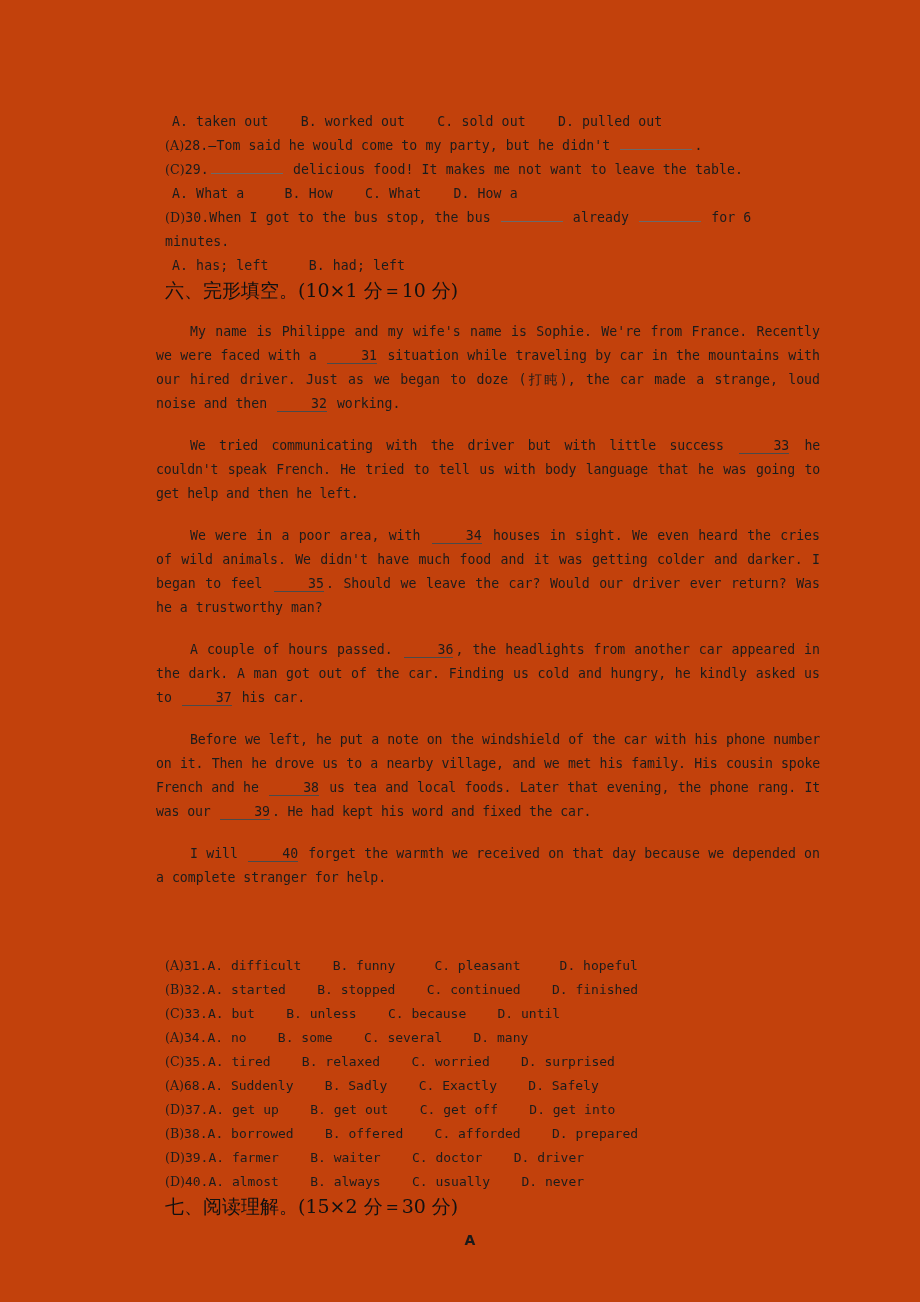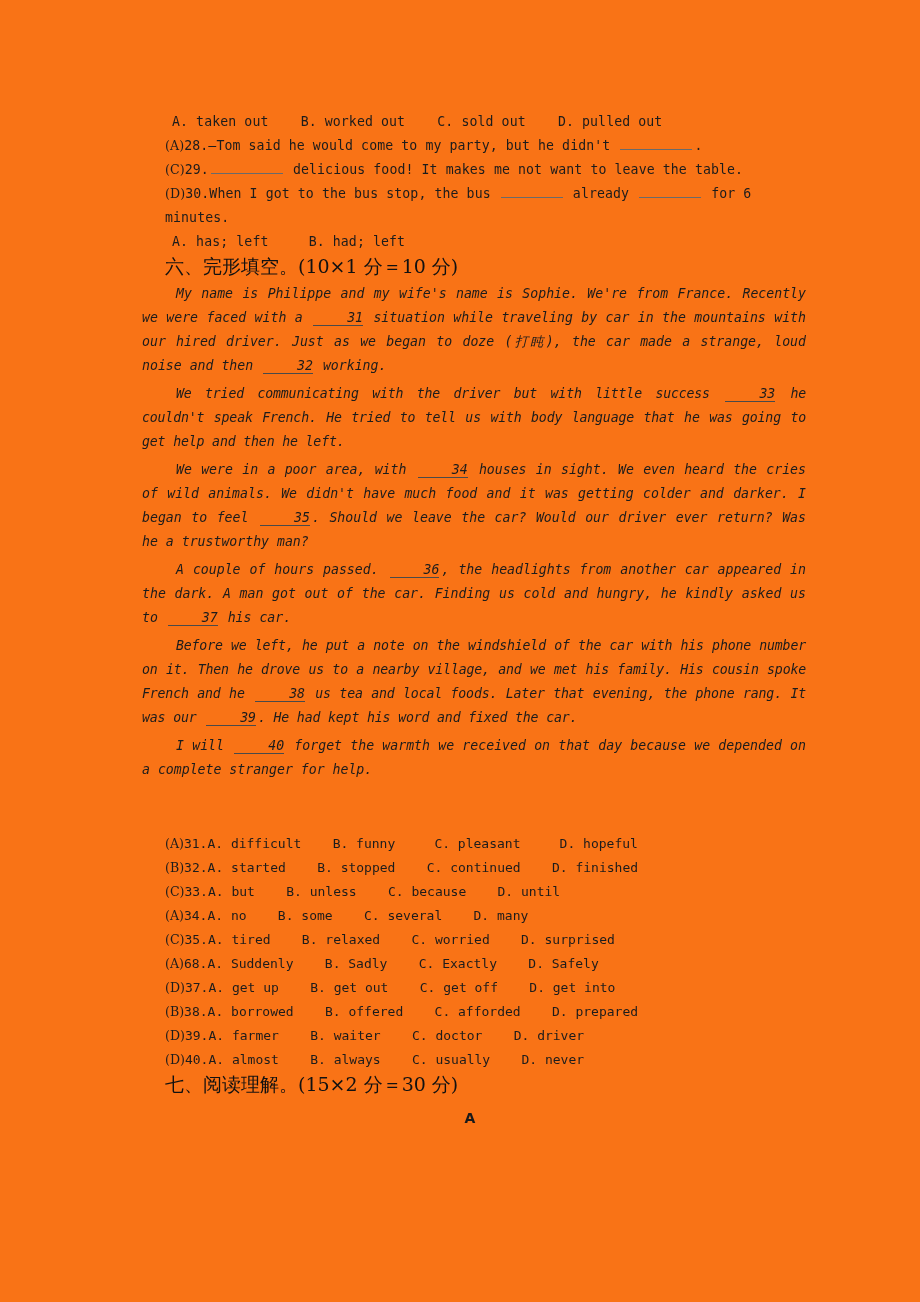--- a/index.html
+++ b/index.html
@@ -13,21 +13,21 @@
     position: relative;
     font-family: "Liberation Serif", "DejaVu Serif", serif;
     color: #1a1a1a;
     overflow: hidden;
   }
   .page {
     position: absolute;
     left: 0; top: 0;
     width: 920px;
     height: 1302px;
-    background: #f97316;
+    background: #c2410c;
   }
   .content {
     position: absolute;
     left: 138px;
     top: 110px;
     width: 664px;
   }
 
   
   .ln {
@@ -55,24 +55,23 @@
   }
 
   
   .para {
     font-family: "DejaVu Sans Mono", "Liberation Mono", monospace;
     font-size: 13.2px;
     line-height: 24px;
     text-align: justify;
     text-justify: inter-word;
     text-indent: 34px;
-    margin: 4px;
+    margin: 18px;
     color: #1c1c1c;
     width: 664px;
-    font-style: italic;
   }
   .para.tight { letter-spacing: -0.15px; }
 
   
   .blk {
     display: inline-block;
     min-width: 42px;
     text-align: center;
     border-bottom: 1px solid #4a4a4a;
     line-height: 15px;
@@ -124,20 +123,21 @@
   <div class="content">
 
     <div class="ln opts">A. taken out    B. worked out    C. sold out    D. pulled out</div>
 
     <div class="ln qline"><span class="key">(A)</span><span>28.</span><span>—Tom said he would come to my party, but he didn't </span><span class="blank-u"></span><span>.</span></div>
 
 
 
     <div class="ln qline"><span class="key">(C)</span><span>29.</span><span class="blank-u"></span><span> delicious food! It makes me not want to leave the table.</span></div>
 
+    <div class="ln opts">A. What a     B. How    C. What    D. How a</div>
 
     <div class="ln qline"><span class="key">(D)</span><span>30.</span><span>When I got to the bus stop, the bus </span><span class="blank-u s"></span><span> already </span><span class="blank-u s"></span><span> for 6 minutes.</span></div>
 
     <div class="ln opts">A. has; left     B. had; left</div>
 
     <div class="sec"><span>六、完形填空。</span><span class="en">(10×1 分＝10 分)</span></div>
 
     <p class="para"><span>My name is Philippe and my wife's name is Sophie. We're from France. Recently we were faced with a </span><span class="blk">31</span><span> situation while traveling by car in the mountains with our hired driver. Just as we began to doze (打盹), the car made a strange, loud noise and then </span><span class="blk">32</span><span> working.</span></p>
 
     <p class="para tight"><span>We tried communicating with the driver but with little success </span><span class="blk">33</span><span> he couldn't speak French. He tried to tell us with body language that he was going to get help and then he left.</span></p>

